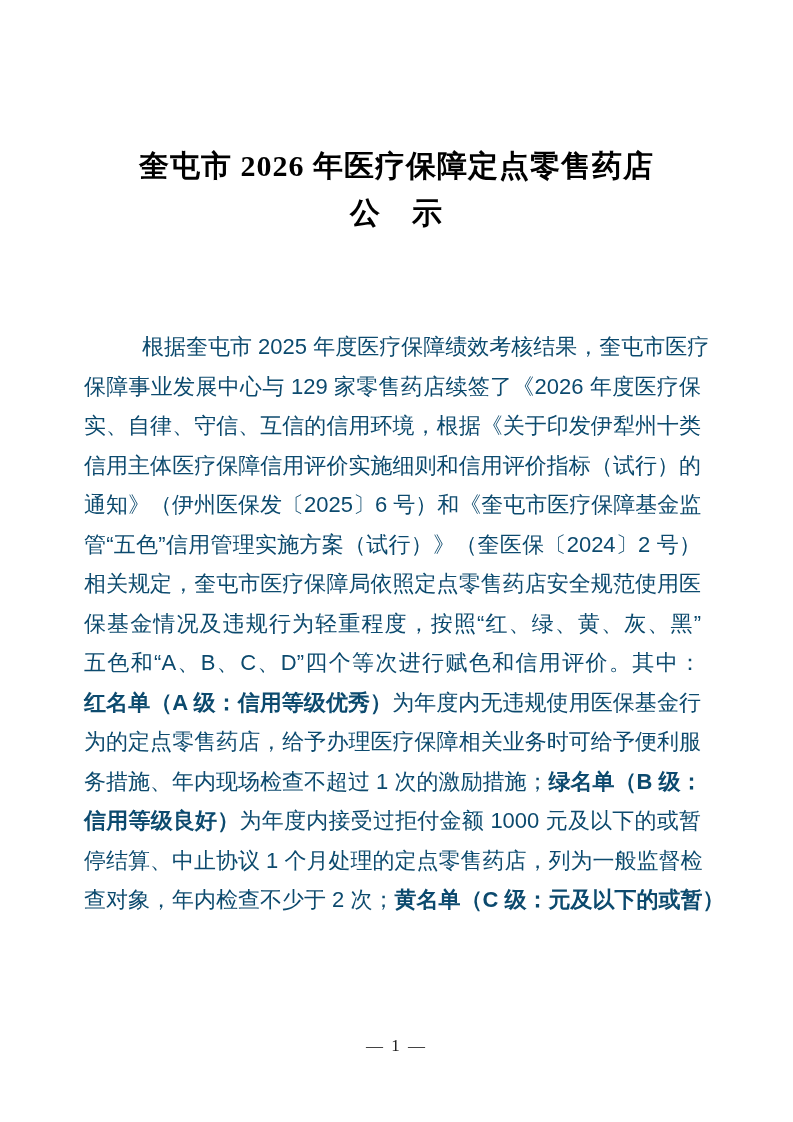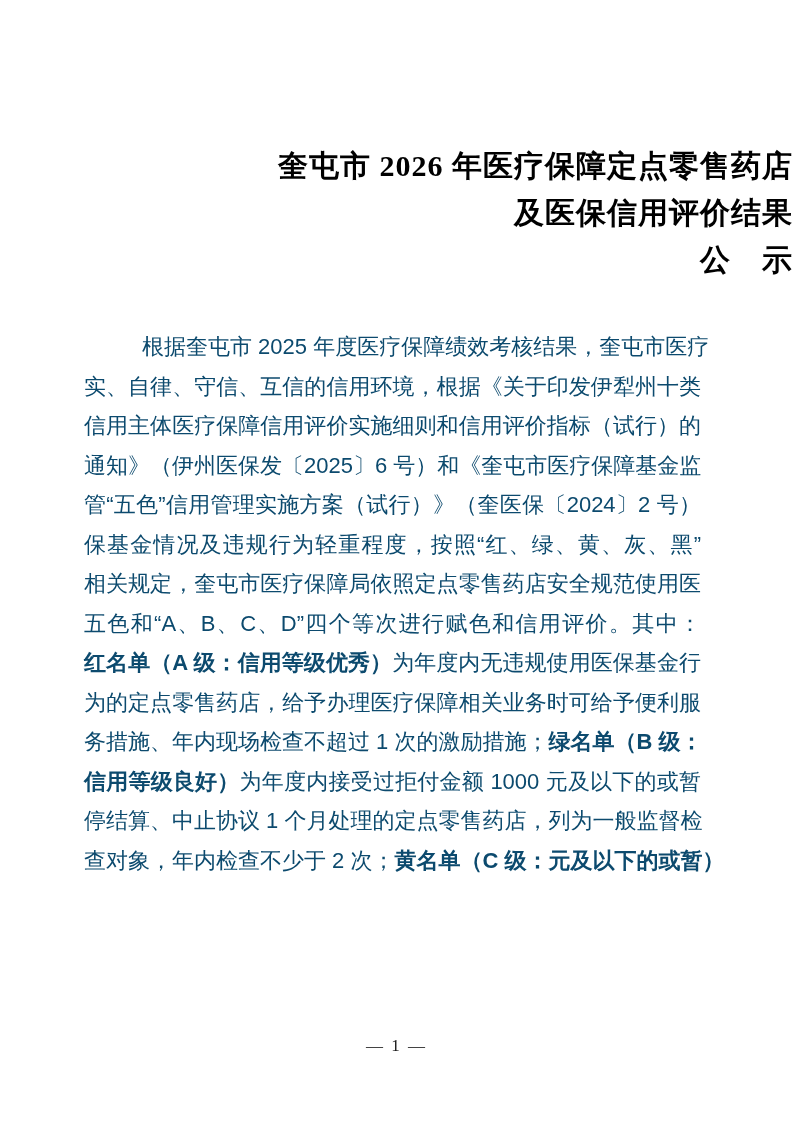--- a/index.html
+++ b/index.html
@@ -13,21 +13,21 @@
     height: 1122px;
     background: #ffffff;
     color: #000000;
     overflow: hidden;
   }
   .title-block {
     position: absolute;
     top: 142px;
     left: 0;
     width: 793px;
-    text-align: right;
+    text-align: center;
     font-family: "Liberation Serif", "DejaVu Serif", serif;
     font-weight: bold;
     font-size: 30px;
     line-height: 47px;
     letter-spacing: 1px;
   }
   .title-line {
     white-space: nowrap;
   }
   .doc-body {
@@ -65,32 +65,32 @@
     letter-spacing: 2px;
   }
 </style>
 </head>
 <body>
 
 <div class="page">
 
   <div class="title-block">
     <div class="title-line">奎屯市 2026 年医疗保障定点零售药店</div>
-    <div class="title-line">及医保信用评价结果</div>
     <div class="title-line">公　示</div>
   </div>
 
   <div class="doc-body">
       <div class="body-line indent"><span class="seg">根据奎屯市 2025 年度医疗保障绩效考核结果，奎屯市医疗</span></div>
+      <div class="body-line"><span class="seg">保障事业发展中心与 129 家零售药店续签了《2026 年度医疗保</span></div>
       <div class="body-line"><span class="seg">实、自律、守信、互信的信用环境，根据《关于印发伊犁州十类</span></div>
       <div class="body-line"><span class="seg">信用主体医疗保障信用评价实施细则和信用评价指标（试行）的</span></div>
       <div class="body-line"><span class="seg">通知》（伊州医保发〔2025〕6 号）和《奎屯市医疗保障基金监</span></div>
       <div class="body-line"><span class="seg">管“五色”信用管理实施方案（试行）》（奎医保〔2024〕2 号）</span></div>
+      <div class="body-line"><span class="seg">相关规定，奎屯市医疗保障局依照定点零售药店安全规范使用医</span></div>
       <div class="body-line"><span class="seg">保基金情况及违规行为轻重程度，按照“红、绿、黄、灰、黑”</span></div>
-      <div class="body-line"><span class="seg">相关规定，奎屯市医疗保障局依照定点零售药店安全规范使用医</span></div>
       <div class="body-line"><span class="seg">五色和“A、B、C、D”四个等次进行赋色和信用评价。其中：</span></div>
       <div class="body-line"><span class="seg bold">红名单（A 级：信用等级优秀）</span><span class="seg">为年度内无违规使用医保基金行</span></div>
       <div class="body-line"><span class="seg">为的定点零售药店，给予办理医疗保障相关业务时可给予便利服</span></div>
       <div class="body-line"><span class="seg">务措施、年内现场检查不超过 1 次的激励措施；</span><span class="seg bold">绿名单（B 级：</span></div>
       <div class="body-line"><span class="seg bold">信用等级良好）</span><span class="seg">为年度内接受过拒付金额 1000 元及以下的或暂</span></div>
       <div class="body-line"><span class="seg">停结算、中止协议 1 个月处理的定点零售药店，列为一般监督检</span></div>
       <div class="body-line"><span class="seg">查对象，年内检查不少于 2 次；</span><span class="seg bold">黄名单（C 级：元及以下的或暂）</span></div>
     </div>
 
   <div class="footer">— 1 —</div>

